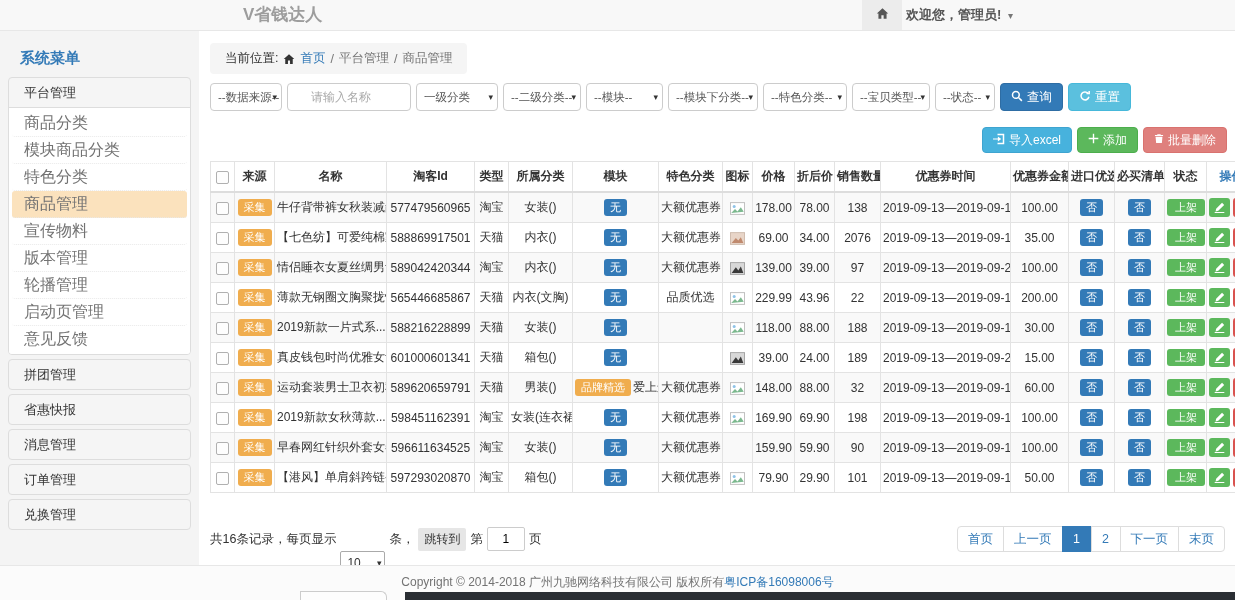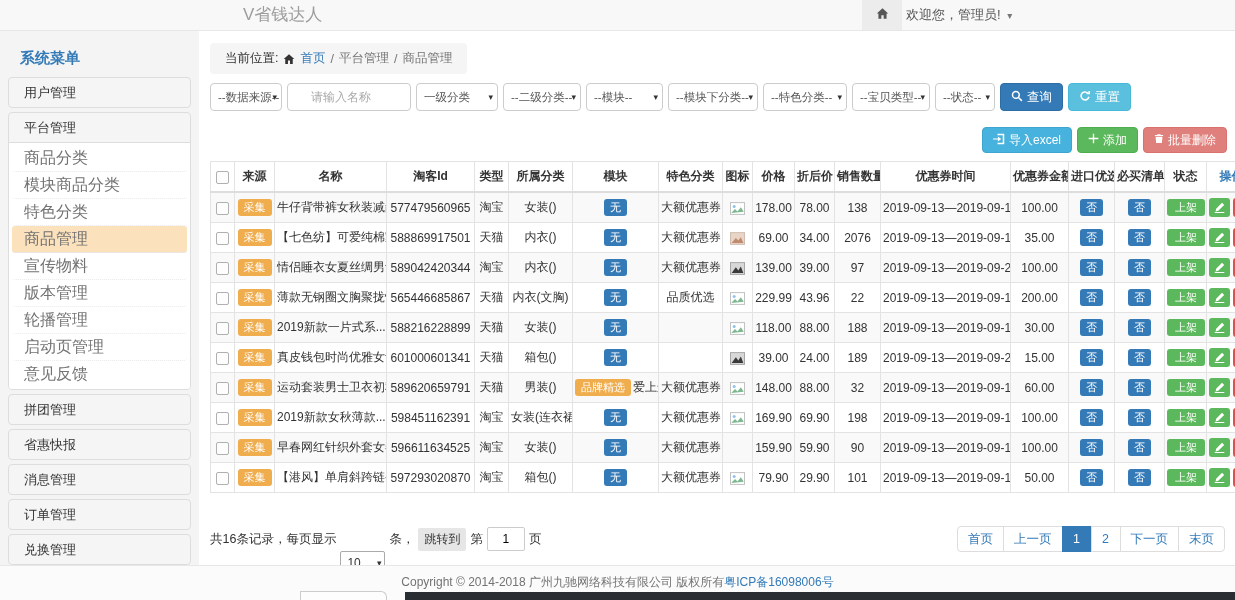--- a/index.html
+++ b/index.html
@@ -3,21 +3,21 @@
 <meta charset="utf-8">
 <style>
   * { box-sizing: border-box; margin: 0; padding: 0; }
   html,body { width:1235px; height:600px; }
   body {
     font-family: "Liberation Sans", "DejaVu Sans", sans-serif;
     background:#f4f4f4; position:relative; overflow:hidden; color:#333;
   }
   
   .topbar { position:absolute; top:0; left:0; right:0; height:31px;
-    background:#f8f8f8; border-bottom:1px solid #e7e7e7; z-index:5; }
+    background:#f8f8f8; border-bottom:1px solid #e7e7e7; z-index:5;font-weight:bold; }
   .brand { position:absolute; left:243px; top:0; line-height:30px;
     font-size:17px; color:#9d9d9d; }
   .home-btn { position:absolute; left:862px; top:0; width:40px; height:30px;
     background:#ececec; color:#555; display:flex; align-items:center; justify-content:center; cursor:pointer; }
   .welcome { position:absolute; left:906px; top:0; line-height:30px; font-size:13px; color:#555; cursor:pointer; }
   .welcome .caret { font-size:10px; color:#777; margin-left:3px; }
   
   .sidebar { position:absolute; left:8px; top:42px; width:183px; height:523px; overflow:hidden; }
   .sidebar-heading { color:#337ab7; font-size:15px; font-weight:bold; padding:7px 12px 9px; }
   .menu-panel { border:1px solid #ddd; border-radius:4px; margin-bottom:4px; background:#f5f5f5; overflow:hidden; }
@@ -120,23 +120,20 @@
   <div class="welcome">
     <span>欢迎您，管理员!</span>
     <span class="caret">▾</span>
   </div>
 </div>
 
 <div class="sidebar">
   <div class="sidebar-heading">系统菜单</div>
   <div id="sidebar-sections">
       <div class="menu-panel">
-        <div class="menu-panel-header">用户管理</div>
-      </div>
-      <div class="menu-panel">
         <div class="menu-panel-header">平台管理</div>
         <div class="submenu">
           <div class="submenu-item">商品分类</div>
           <div class="submenu-item">模块商品分类</div>
           <div class="submenu-item">特色分类</div>
           <div class="submenu-item active">商品管理</div>
           <div class="submenu-item">宣传物料</div>
           <div class="submenu-item">版本管理</div>
           <div class="submenu-item">轮播管理</div>
           <div class="submenu-item">启动页管理</div>

